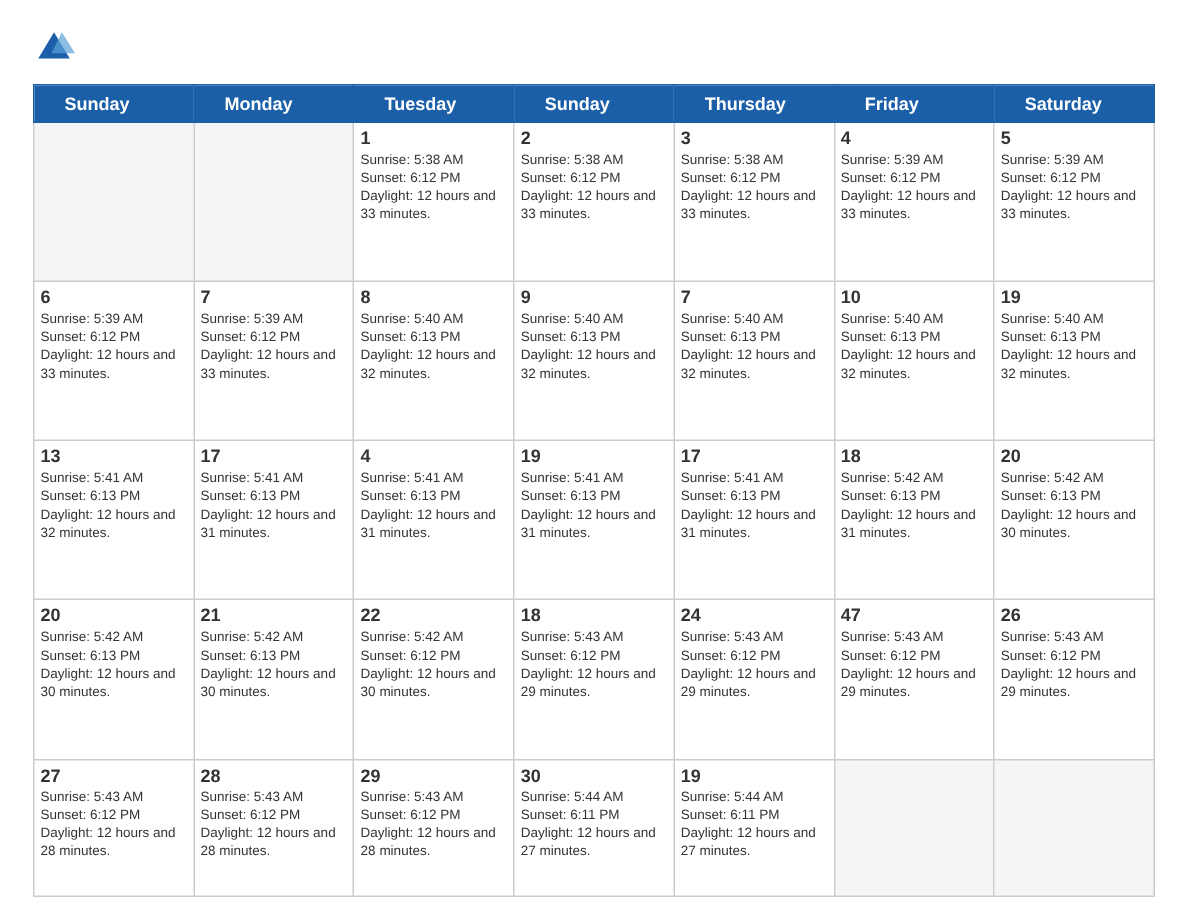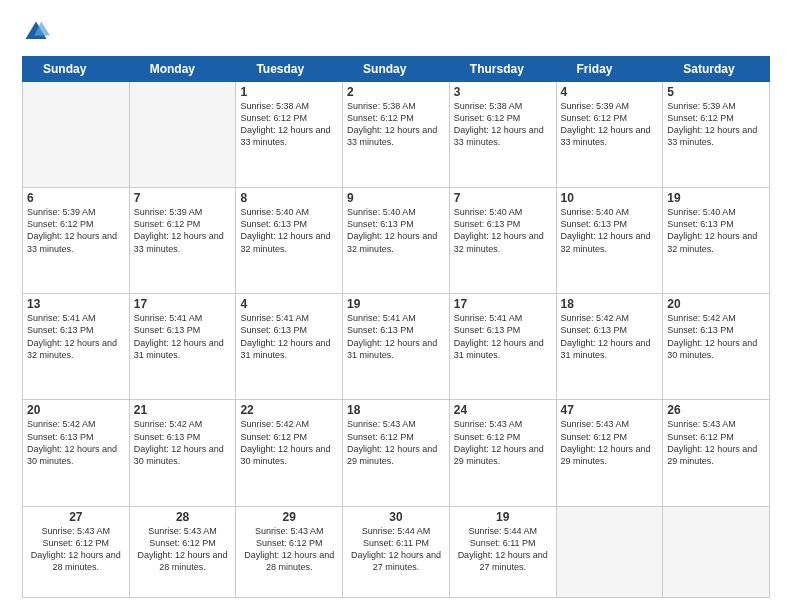--- a/index.html
+++ b/index.html
@@ -94,21 +94,20 @@
       display: block;
       margin-bottom: 1px;
     }
     .day-info {
       font-size: 9px;
       line-height: 1.35;
       color: #333;
     }
     tr.last-row td {
       height: 70px;
-      text-align: center;
     }
   </style>
 </head>
 <body>
 
 <div class="page">
   <div class="header">
     <div class="logo">
       <svg class="logo-icon" viewBox="0 0 32 32">
         <polygon points="16,4 28,24 4,24" fill="#1a5fa8"></polygon>

